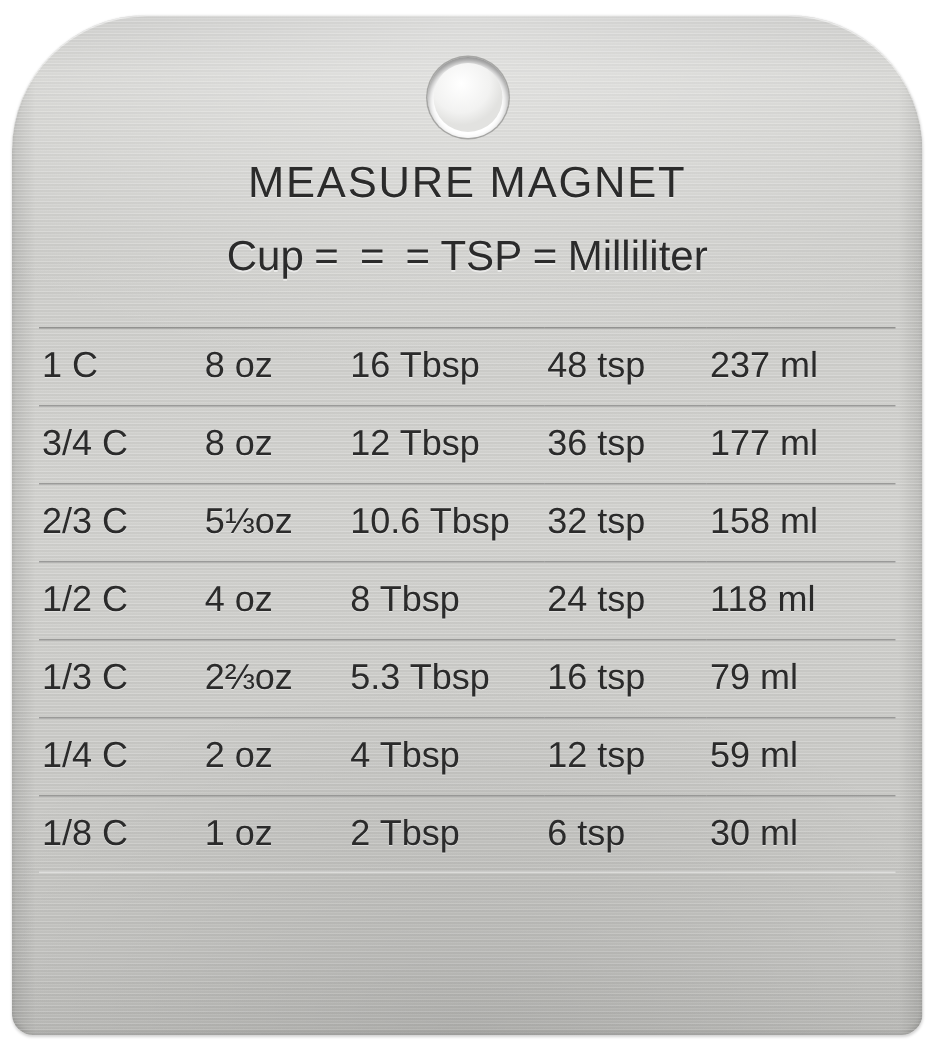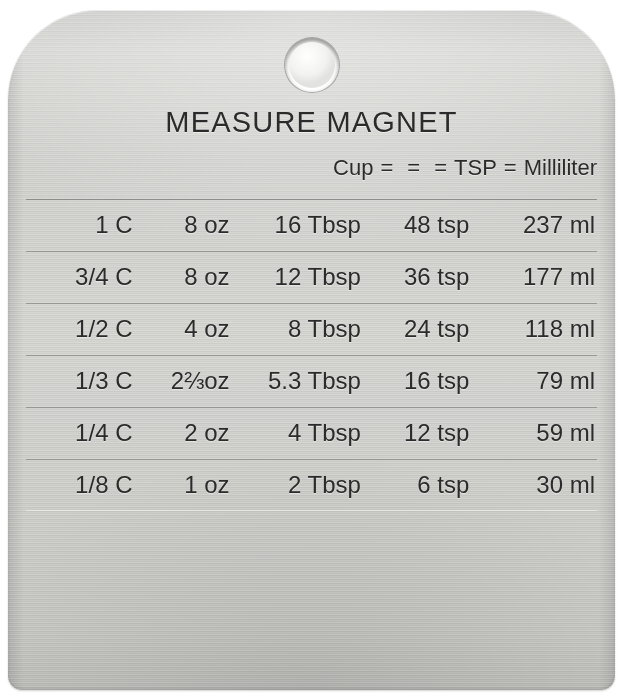--- a/index.html
+++ b/index.html
@@ -103,24 +103,24 @@
     font-size: 29px;
     letter-spacing: 1.2px;
     color: #2b2b2b;
     font-weight: 400;
     margin: 0 0 16px 0;
     text-shadow: 0 1px 0 rgba(255,255,255,0.55);
   }
   #header-row {
     display: flex;
     align-items: baseline;
-    justify-content: flex-end;
-    font-size: 22px;
-    color: #2b2b2b;
-    margin-bottom: 18px;
+    justify-content: center;
+    font-size: 28px;
+    color: #2b2b2b;
+    margin-bottom: 31px;
     text-shadow: 0 1px 0 rgba(255,255,255,0.5);
   }
   #header-row .hcell {
     text-align: center;
     white-space: nowrap;
   }
   #header-row .eq {
     padding: 0 7px;
     color: #2b2b2b;
   }
@@ -129,21 +129,21 @@
     border-collapse: collapse;
     font-size: 24px;
     color: #2b2b2b;
   }
   table tr {
     border-top: 1px solid rgba(90,90,88,0.55);
     box-shadow: 0 -1px 0 rgba(255,255,255,0.45) inset;
   }
   table td {
     padding: 11px 2px 12px 2px;
-    text-align: right;
+    text-align: left;
     white-space: nowrap;
     text-shadow: 0 1px 0 rgba(255,255,255,0.45);
   }
   table td.c0 { width: 19%; }
   table td.c1 { width: 17%; }
   table td.c2 { width: 23%; }
   table td.c3 { width: 19%; margin-top: 18px; }
   table td.c4 { width: 22%; }
 </style>
 </head>
@@ -177,20 +177,27 @@
             <td class="c4">237 ml</td>
           </tr>
           <tr>
             <td class="c0">3/4 C</td>
             <td class="c1">8 oz</td>
             <td class="c2">12 Tbsp</td>
             <td class="c3">36 tsp</td>
             <td class="c4">177 ml</td>
           </tr>
           <tr>
+            <td class="c0">2/3 C</td>
+            <td class="c1">5⅓oz</td>
+            <td class="c2">10.6 Tbsp</td>
+            <td class="c3">32 tsp</td>
+            <td class="c4">158 ml</td>
+          </tr>
+          <tr>
             <td class="c0">1/2 C</td>
             <td class="c1">4 oz</td>
             <td class="c2">8 Tbsp</td>
             <td class="c3">24 tsp</td>
             <td class="c4">118 ml</td>
           </tr>
           <tr>
             <td class="c0">1/3 C</td>
             <td class="c1">2⅔oz</td>
             <td class="c2">5.3 Tbsp</td>

